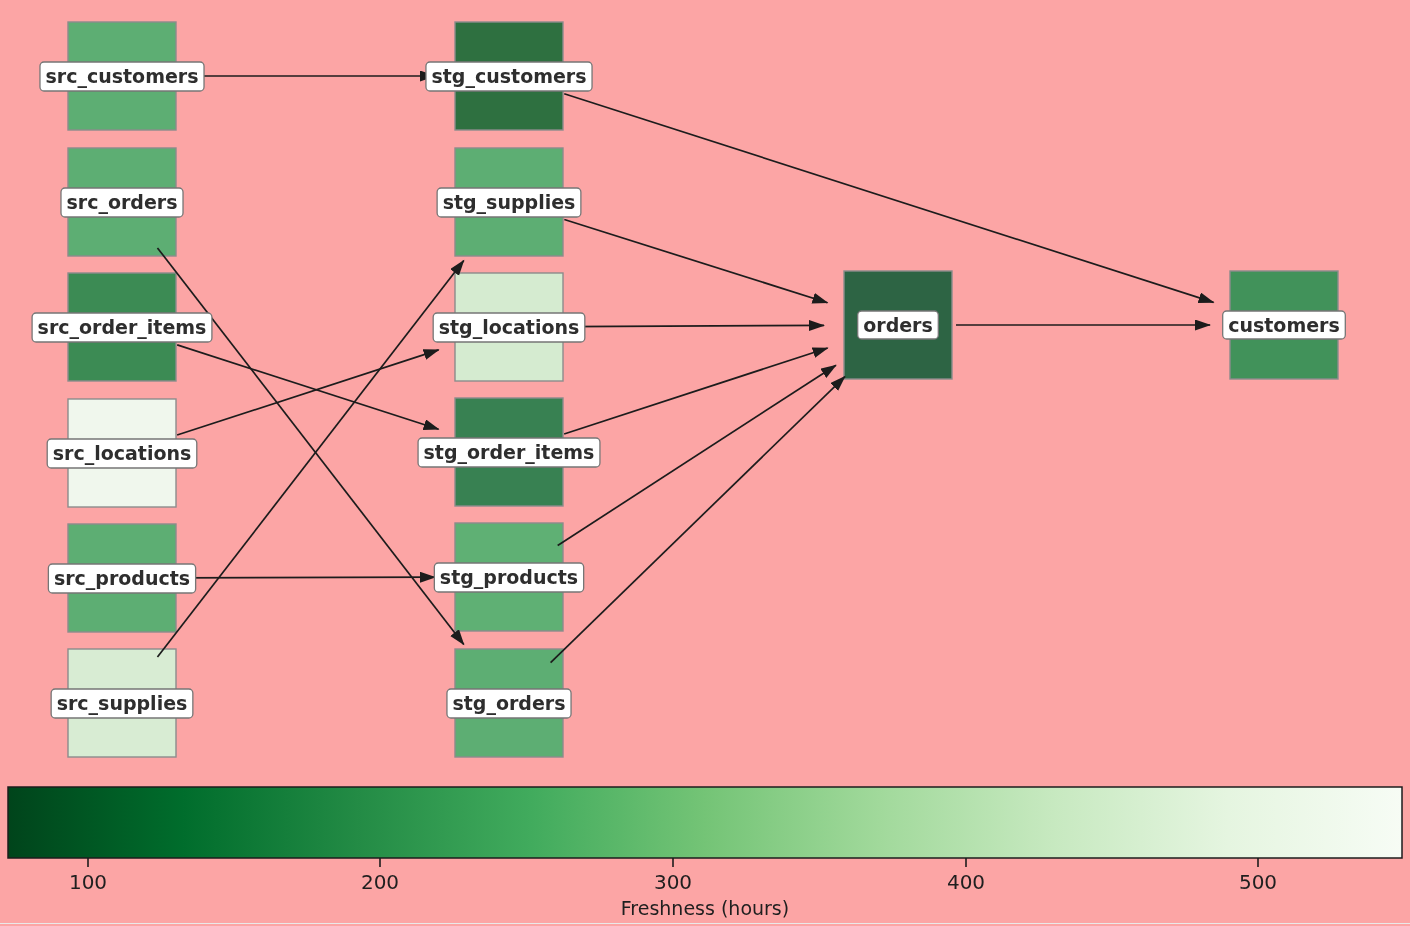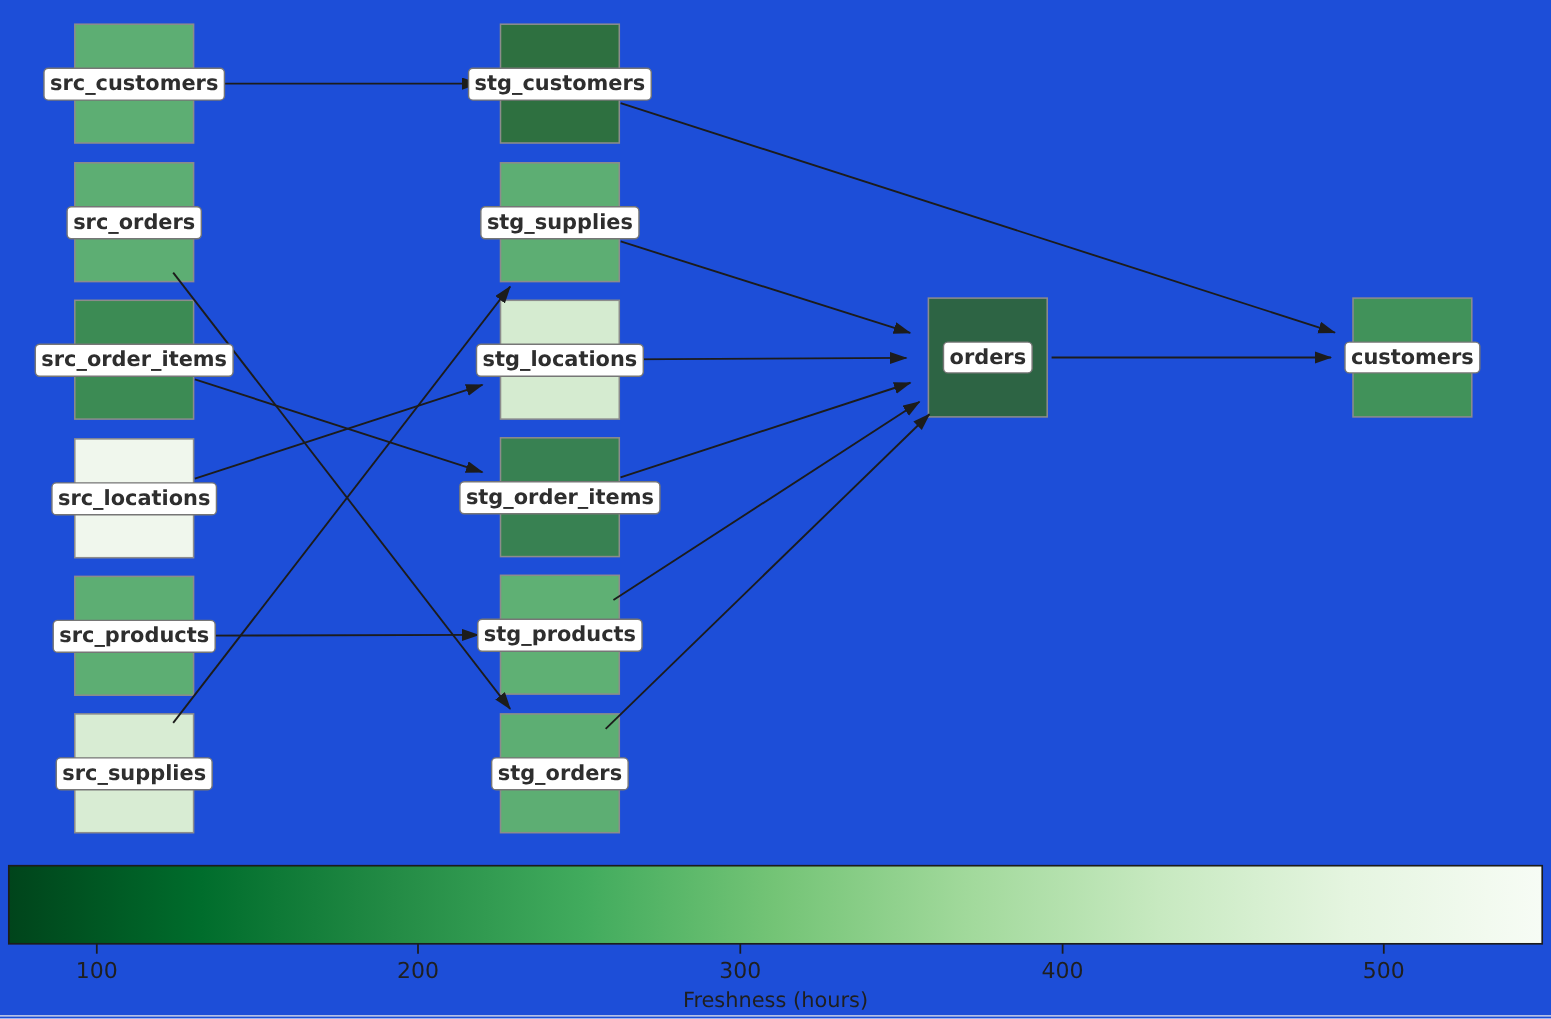--- a/index.html
+++ b/index.html
@@ -4,21 +4,21 @@
 <style>
   html, body {
     margin: 0;
     padding: 0;
     background: #ffffff;
   }
   .figure-wrap {
     position: relative;
     width: 1410px;
     height: 926px;
-    background: #1d4ed8;
+    background: #fca5a5;
     font-family: "DejaVu Sans", sans-serif;
     overflow: hidden;
   }
   svg { display: block; }
   .node-rect   { stroke: #8c8c8c; stroke-width: 1.4; }
   .edge-line   { stroke: #1c1c1c; stroke-width: 1.7; fill: none; }
   .label-box   { fill: #ffffff; stroke: #767676; stroke-width: 1.3; }
   .label-text  { font: bold 19px "DejaVu Sans", sans-serif; fill: #2e2e2e; }
   .tick-line   { stroke: #1c1c1c; stroke-width: 1.6; }
   .tick-text   { font: 20px "DejaVu Sans", sans-serif; fill: #1f1f1f; }

